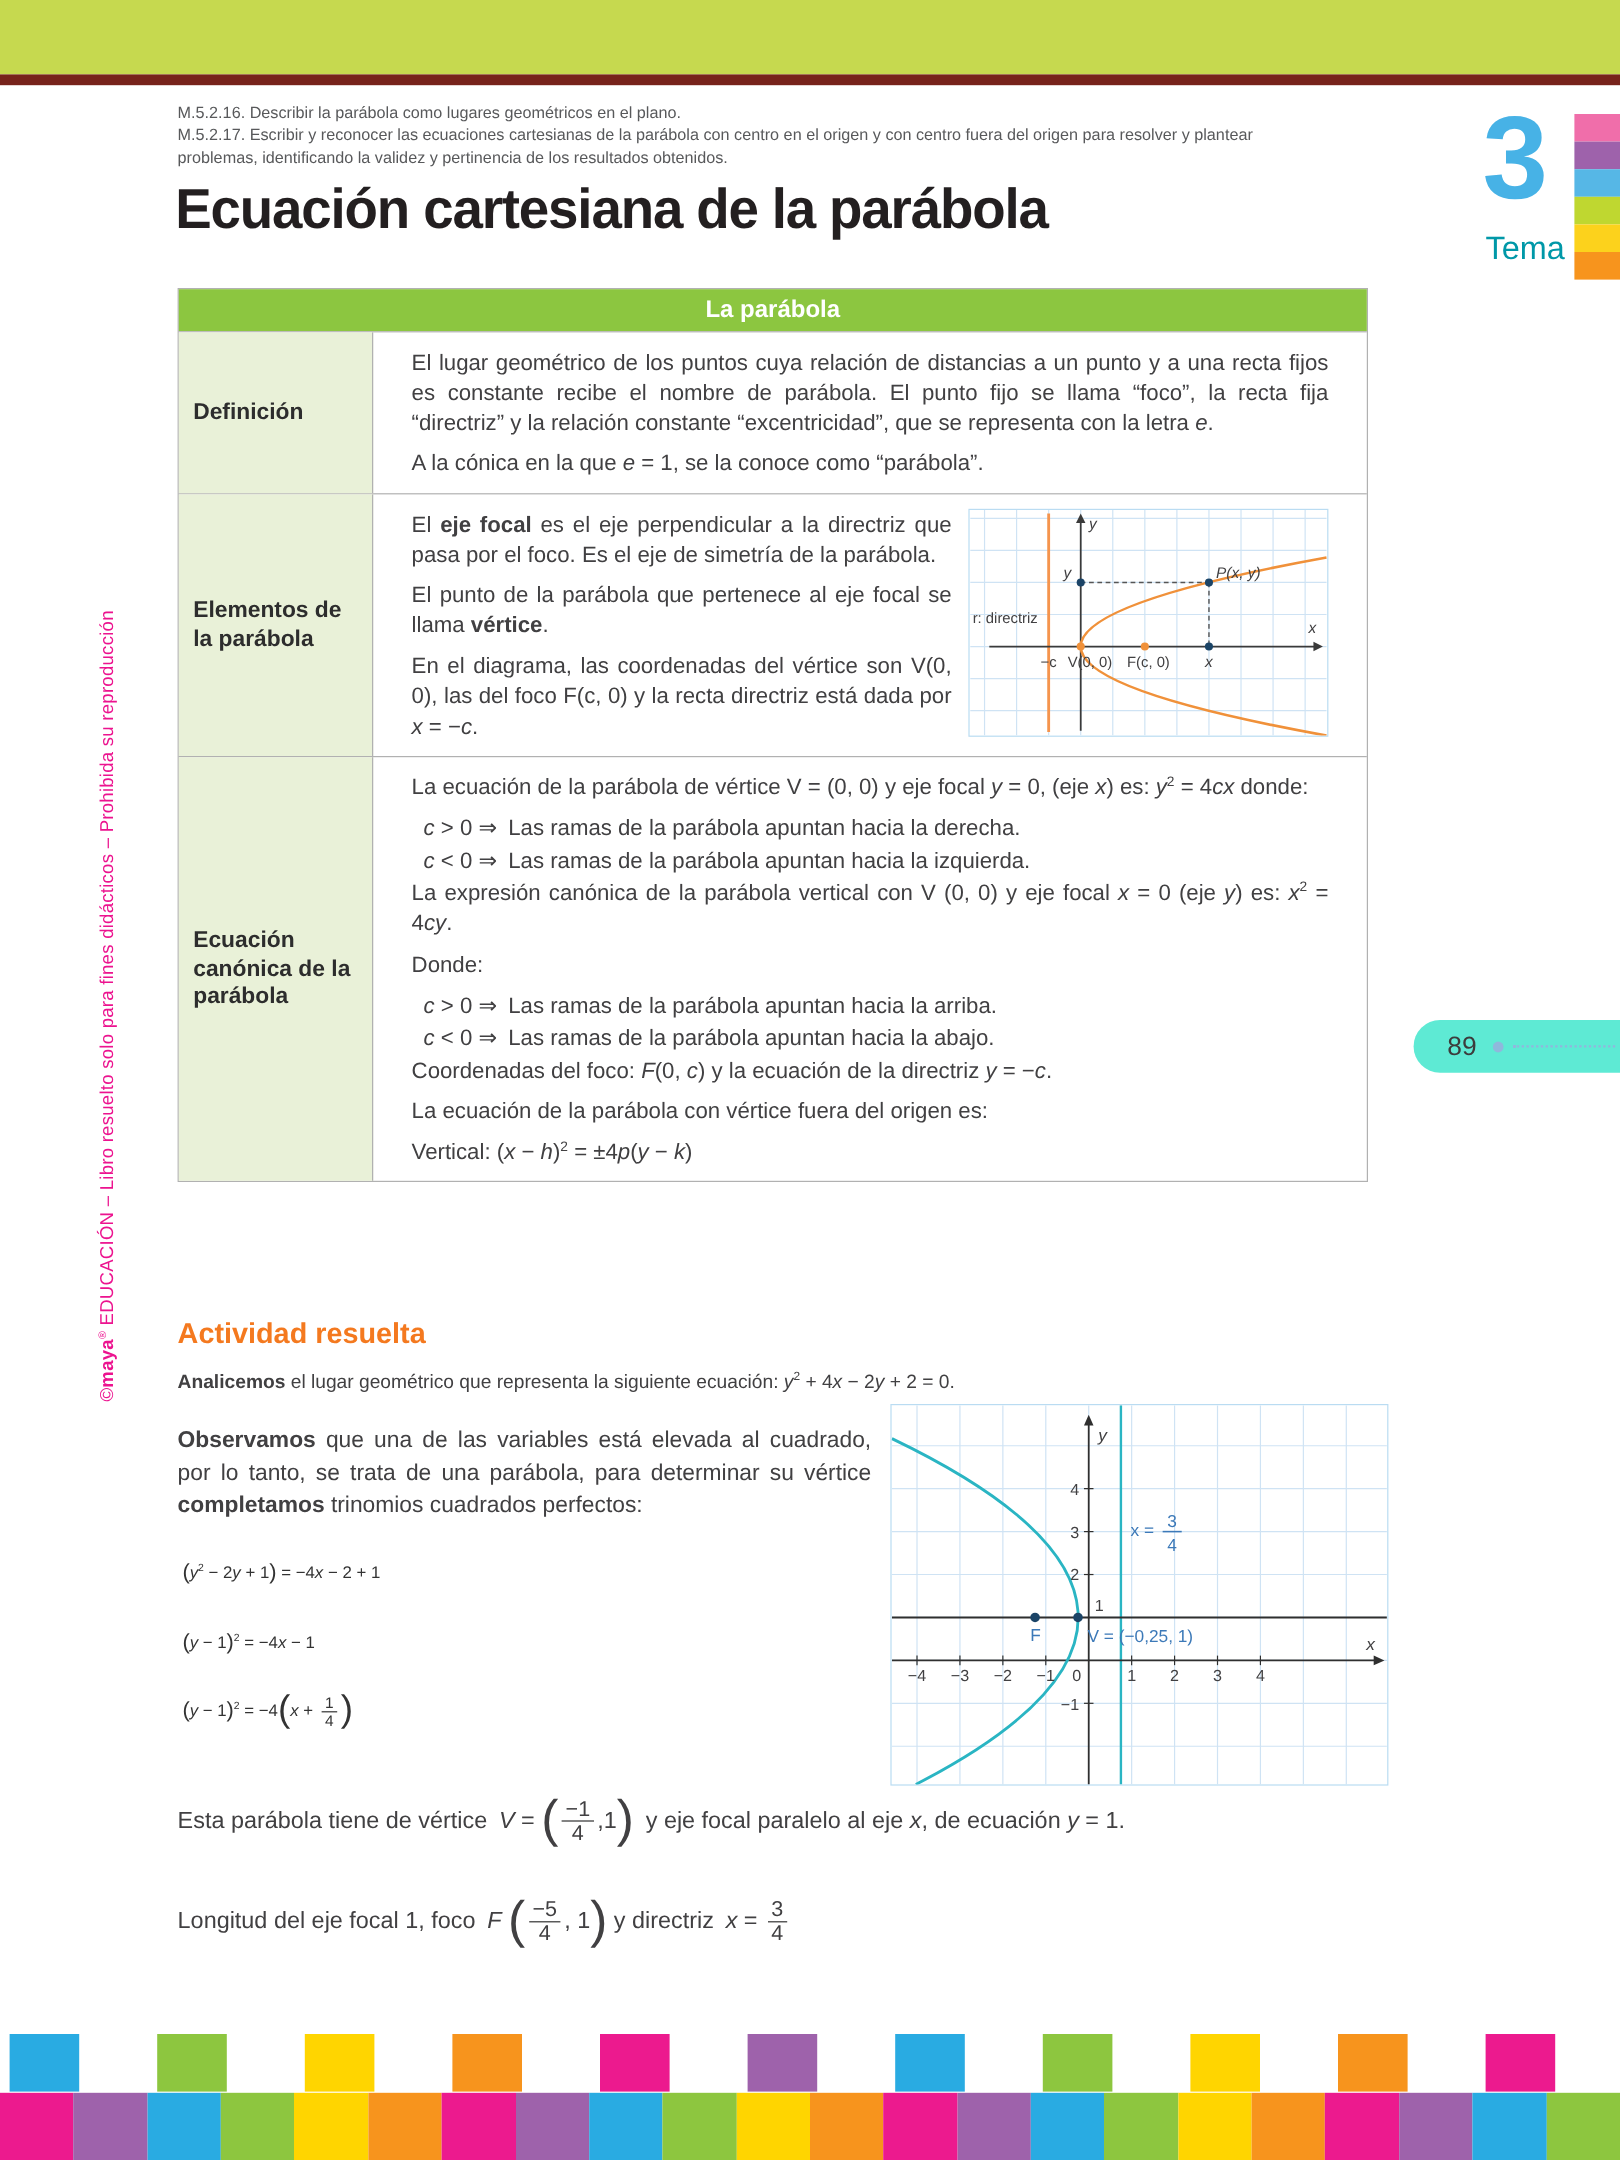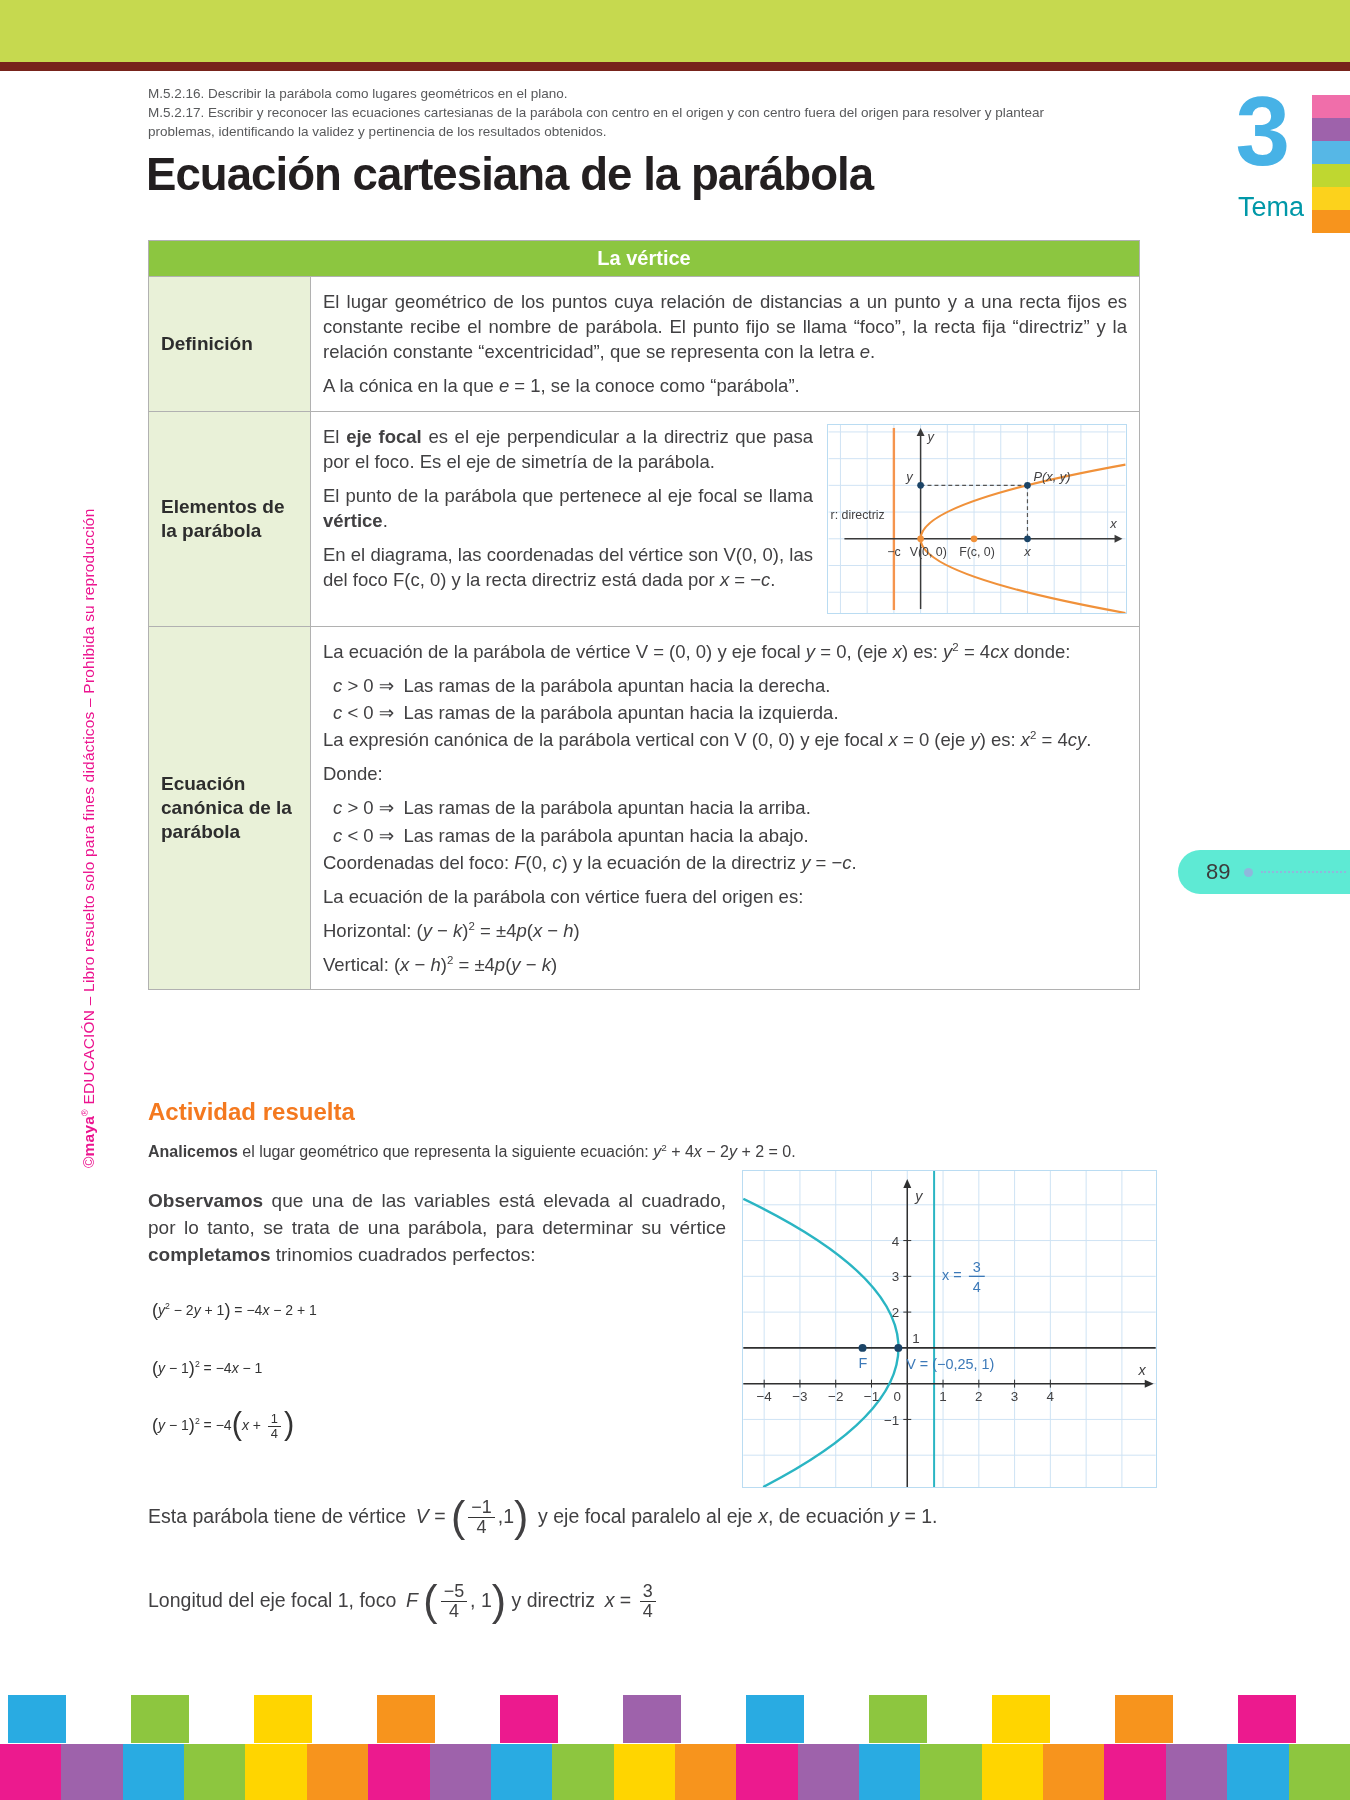--- a/index.html
+++ b/index.html
@@ -17,21 +17,21 @@
   .tema-stripes{position:absolute;right:0;top:95px;width:38px;display:flex;flex-direction:column}
   .tema-stripes div{height:23px;width:100%}
 
   .side-text{position:absolute;left:80px;top:1168px;transform-origin:0 0;transform:rotate(-90deg);white-space:nowrap;color:#ec138f;font-size:15.5px;letter-spacing:.2px}
   .side-text sup{font-size:9px}
 
   .tbl{position:absolute;left:148px;top:240px;width:992px;border:1px solid #b1b1b1;font-size:18.5px;background:#fff}
   .tbl-header{background:#8cc640;color:#fff;font-weight:700;font-size:20px;text-align:center;padding:6px 0}
   .tbl-row{display:flex;border-top:1px solid #b1b1b1}
   .tbl-label{width:162px;background:#e9f1d8;border-right:1px solid #b1b1b1;padding:10px 12px;font-weight:700;color:#2d2d2d;display:flex;align-items:center;font-size:19px;line-height:1.25}
-  .tbl-content{flex:1;padding:12px 12px;line-height:1.36;text-align:justify}
+  .tbl-content{flex:1;padding:12px 32px;line-height:1.36;text-align:justify}
   .tbl-content p{margin:0 0 9px 0}
   .tbl-content p:last-child{margin-bottom:0}
   .cline{margin:2px 0 2px 10px !important;text-align:left}
   .row-flex{display:flex;gap:14px;align-items:flex-start}
   .row-flex .texts{flex:1}
   svg.gfig{background:#fff;border:1px solid #badcf2;flex:0 0 auto}
   .gl{font-size:12.5px;fill:#414042}
   .gli{font-size:13px;fill:#414042;font-style:italic}
   .g2t{font-size:13.5px;fill:#414042}
   .g2b{font-size:14.5px;fill:#3c79b8}
@@ -84,21 +84,21 @@
     <div style="background: rgb(158, 98, 171);"></div>
     <div style="background: rgb(86, 183, 230);"></div>
     <div style="background: rgb(191, 215, 48);"></div>
     <div style="background: rgb(252, 210, 28);"></div>
     <div style="background: rgb(247, 148, 29);"></div>
   </div>
 
 <div class="side-text">©<b>maya</b><sup>®</sup> EDUCACIÓN – Libro resuelto solo para fines didácticos – Prohibida su reproducción</div>
 
 <div class="tbl">
-  <div class="tbl-header">La vértice</div>
+  <div class="tbl-header">La parábola</div>
 
   <div class="tbl-row">
     <div class="tbl-label">Definición</div>
     <div class="tbl-content">
       <p>El lugar geométrico de los puntos cuya relación de distancias a un punto y a una recta fijos es constante recibe el nombre de parábola. El punto fijo se llama “foco”, la recta fija “directriz” y la relación constante “excentricidad”, que se representa con la letra <i>e</i>.</p>
       <p>A la cónica en la que <i>e</i> = 1, se la conoce como “parábola”.</p>
     </div>
   </div>
 
   <div class="tbl-row">
@@ -168,21 +168,20 @@
     <div class="tbl-content">
       <p>La ecuación de la parábola de vértice V = (0, 0) y eje focal <i>y</i> = 0, (eje <i>x</i>) es: <i>y</i><sup>2</sup> = 4<i>cx</i> donde:</p>
       <p class="cline"><i>c</i> &gt; 0 ⇒ Las ramas de la parábola apuntan hacia la derecha.</p>
       <p class="cline"><i>c</i> &lt; 0 ⇒ Las ramas de la parábola apuntan hacia la izquierda.</p>
       <p>La expresión canónica de la parábola vertical con V (0, 0) y eje focal <i>x</i> = 0 (eje <i>y</i>) es: <i>x</i><sup>2</sup> = 4<i>cy</i>.</p>
       <p>Donde:</p>
       <p class="cline"><i>c</i> &gt; 0 ⇒ Las ramas de la parábola apuntan hacia la arriba.</p>
       <p class="cline"><i>c</i> &lt; 0 ⇒ Las ramas de la parábola apuntan hacia la abajo.</p>
       <p>Coordenadas del foco: <i>F</i>(0, <i>c</i>) y la ecuación de la directriz <i>y</i> = −<i>c</i>.</p>
       <p>La ecuación de la parábola con vértice fuera del origen es:</p>
-      <p>Horizontal: (<i>y</i> − <i>k</i>)<sup>2</sup> = ±4<i>p</i>(<i>x</i> − <i>h</i>)</p>
       <p>Vertical: (<i>x</i> − <i>h</i>)<sup>2</sup> = ±4<i>p</i>(<i>y</i> − <i>k</i>)</p>
     </div>
   </div>
 </div>
 
 <div class="page-badge">
   <span class="num">89</span>
   <span class="dot"></span>
   <span class="dotline"></span>
 </div>

